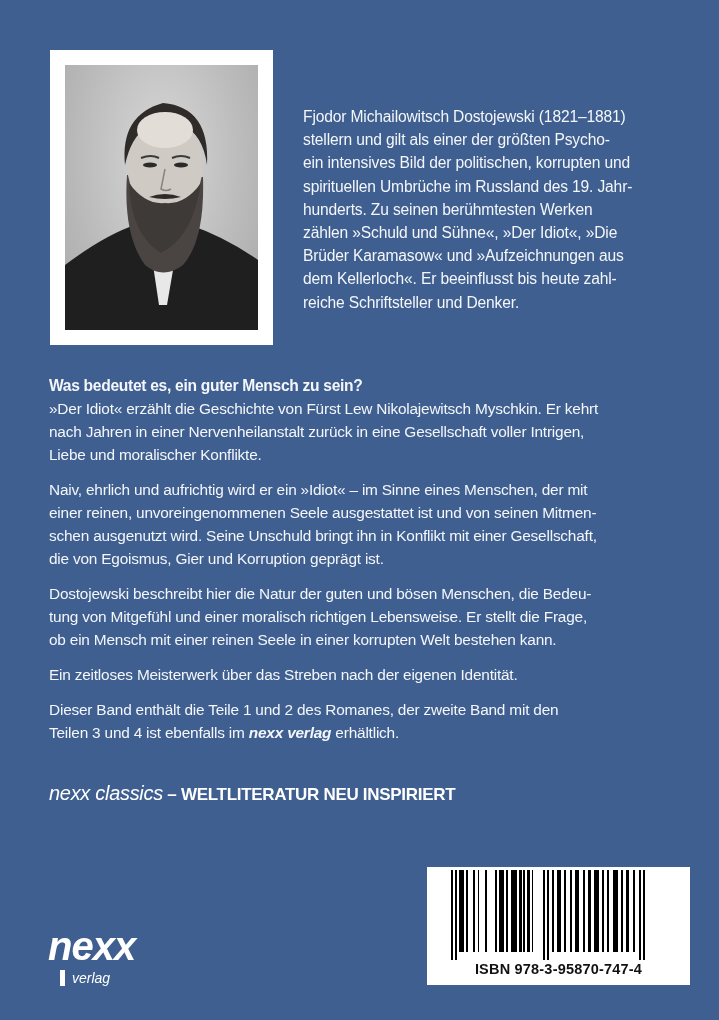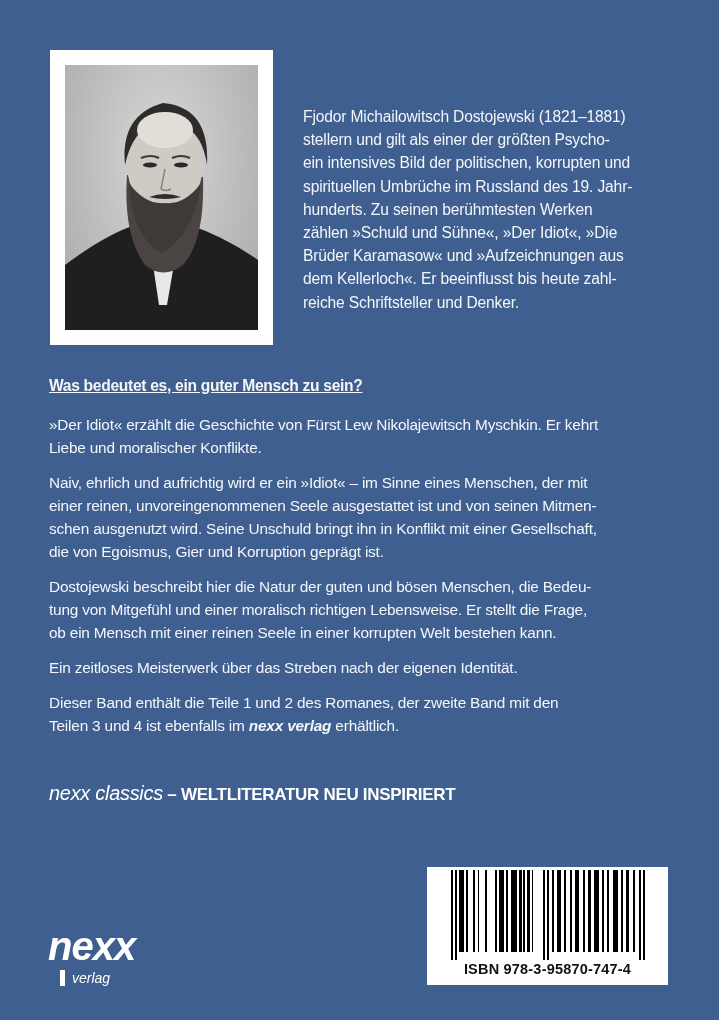--- a/index.html
+++ b/index.html
@@ -26,23 +26,22 @@
     font-size: 15.6px; line-height: 23.2px; color: #f4f6fa;
     letter-spacing: -0.15px;
   }
   .bio span { display: block; white-space: nowrap; }
   .content {
     position: absolute; left: 49px; top: 374px; width: 630px;
     font-size: 15.4px; line-height: 23px; color: #f4f6fa;
     letter-spacing: -0.2px;
   }
   .heading {
-    font-weight: bold; font-size: 15.6px; margin: 0 0 16px 0;
+    font-weight: bold; font-size: 15.6px; margin: 0 0 0 0;
     letter-spacing: -0.3px;
-    text-decoration: underline;
   }
   .para { margin: 0 0 12px 0; }
   .para span { display: block; white-space: nowrap; }
   .tagline {
     position: absolute; left: 49px; top: 782px;
     font-size: 20px; white-space: nowrap; letter-spacing: -0.3px;
   }
   .tagline .brand { font-style: italic; font-weight: normal; }
   .tagline .rest { font-weight: bold; font-size: 17px; }
   .logo { position: absolute; left: 48px; top: 930px; width: 110px; height: 60px; }
@@ -54,21 +53,21 @@
   .logo-sub {
     position: absolute; left: 24px; top: 40px;
     font-size: 14px; font-style: italic; line-height: 16px;
   }
   .logo-mark {
     position: absolute; left: 12px; top: 40px; width: 5px; height: 16px;
     background: #ffffff;
   }
   .barcode-box {
     position: absolute; left: 427px; top: 867px;
-    width: 241px; height: 118px; background: #ffffff;
+    width: 241px; height: 118px; background: #ffffff; padding-left: 22px;
   }
   .bars { position: absolute; left: 24px; top: 3px; width: 194px; height: 90px; }
   .isbn {
     position: absolute; left: 0; right: 0; top: 94px; text-align: center;
     color: #111111; font-weight: bold; font-size: 14.5px; letter-spacing: 0.2px;
   }
 </style>
 </head>
 <body>
 
@@ -112,20 +111,21 @@
   <span>Brüder Karamasow« und »Aufzeichnungen aus</span>
   <span>dem Kellerloch«. Er beeinflusst bis heute zahl-</span>
   <span>reiche Schriftsteller und Denker.</span>
 </div>
 
 <div class="content">
   <div class="heading">Was bedeutet es, ein guter Mensch zu sein?</div>
 
   <div class="para">
     <span>»Der Idiot« erzählt die Geschichte von Fürst Lew Nikolajewitsch Myschkin. Er kehrt</span>
+    <span>nach Jahren in einer Nervenheilanstalt zurück in eine Gesellschaft voller Intrigen,</span>
     <span>Liebe und moralischer Konflikte.</span>
   </div>
 
   <div class="para">
     <span>Naiv, ehrlich und aufrichtig wird er ein »Idiot« – im Sinne eines Menschen, der mit</span>
     <span>einer reinen, unvoreingenommenen Seele ausgestattet ist und von seinen Mitmen-</span>
     <span>schen ausgenutzt wird. Seine Unschuld bringt ihn in Konflikt mit einer Gesellschaft,</span>
     <span>die von Egoismus, Gier und Korruption geprägt ist.</span>
   </div>
 

